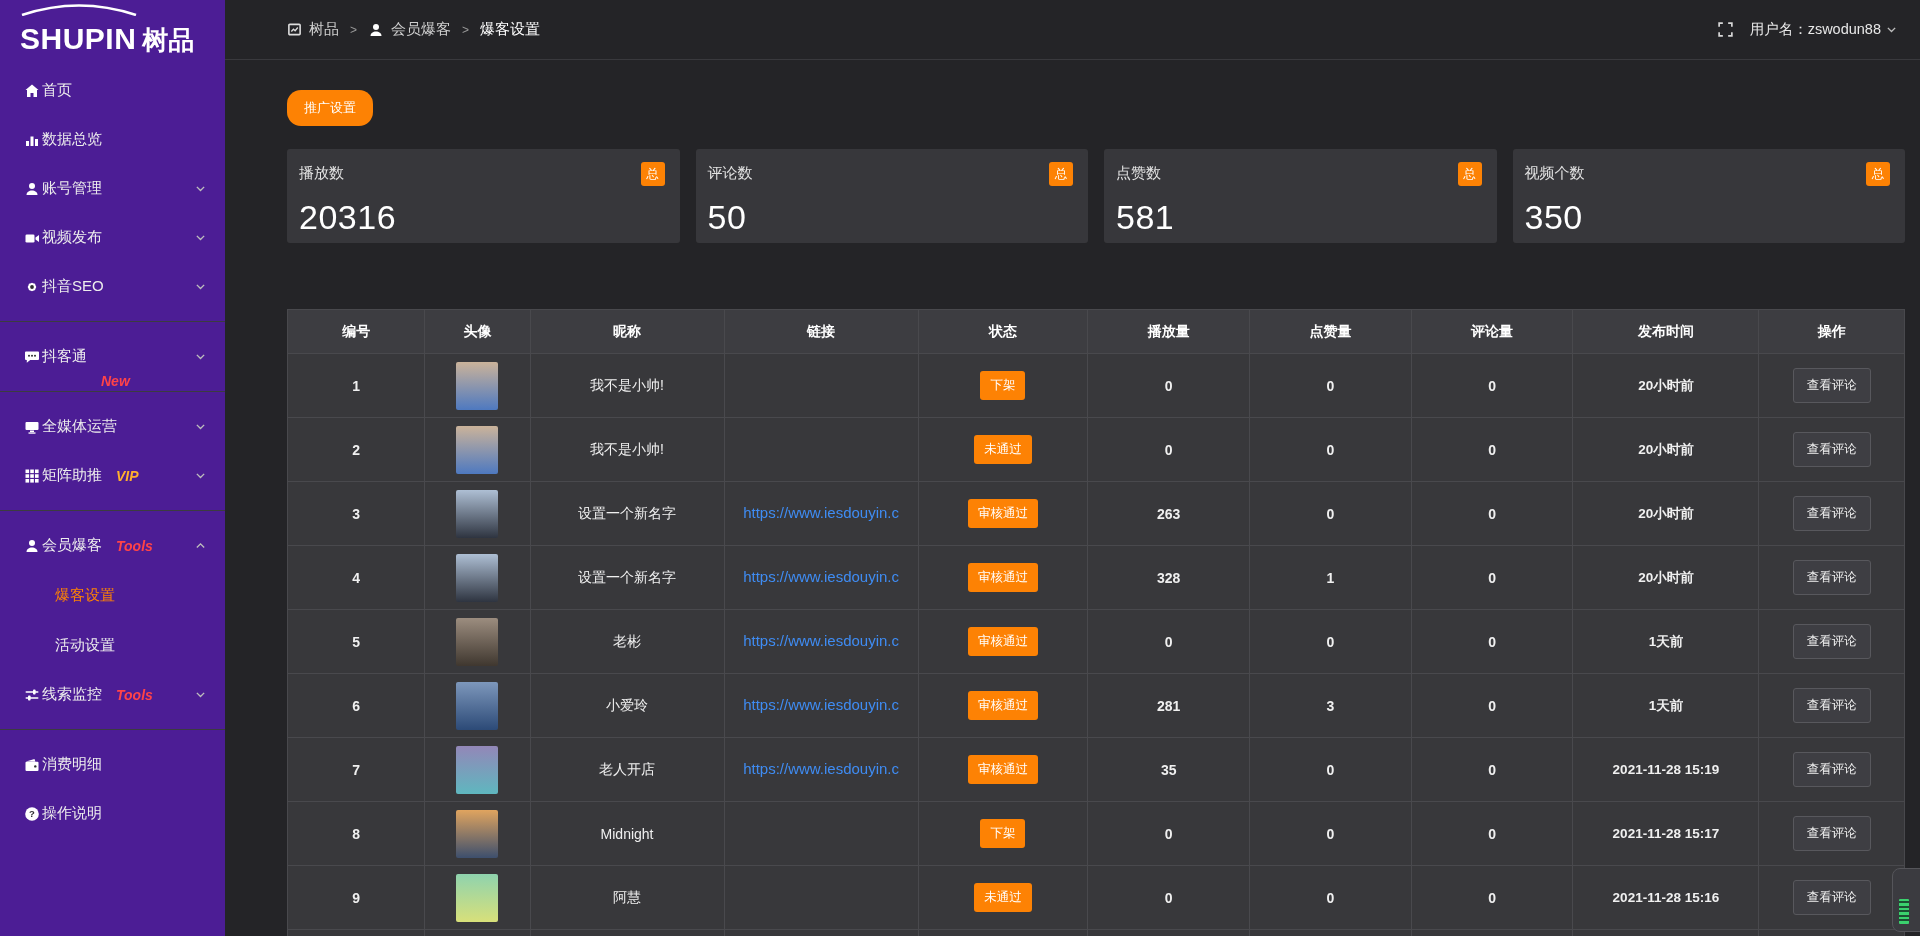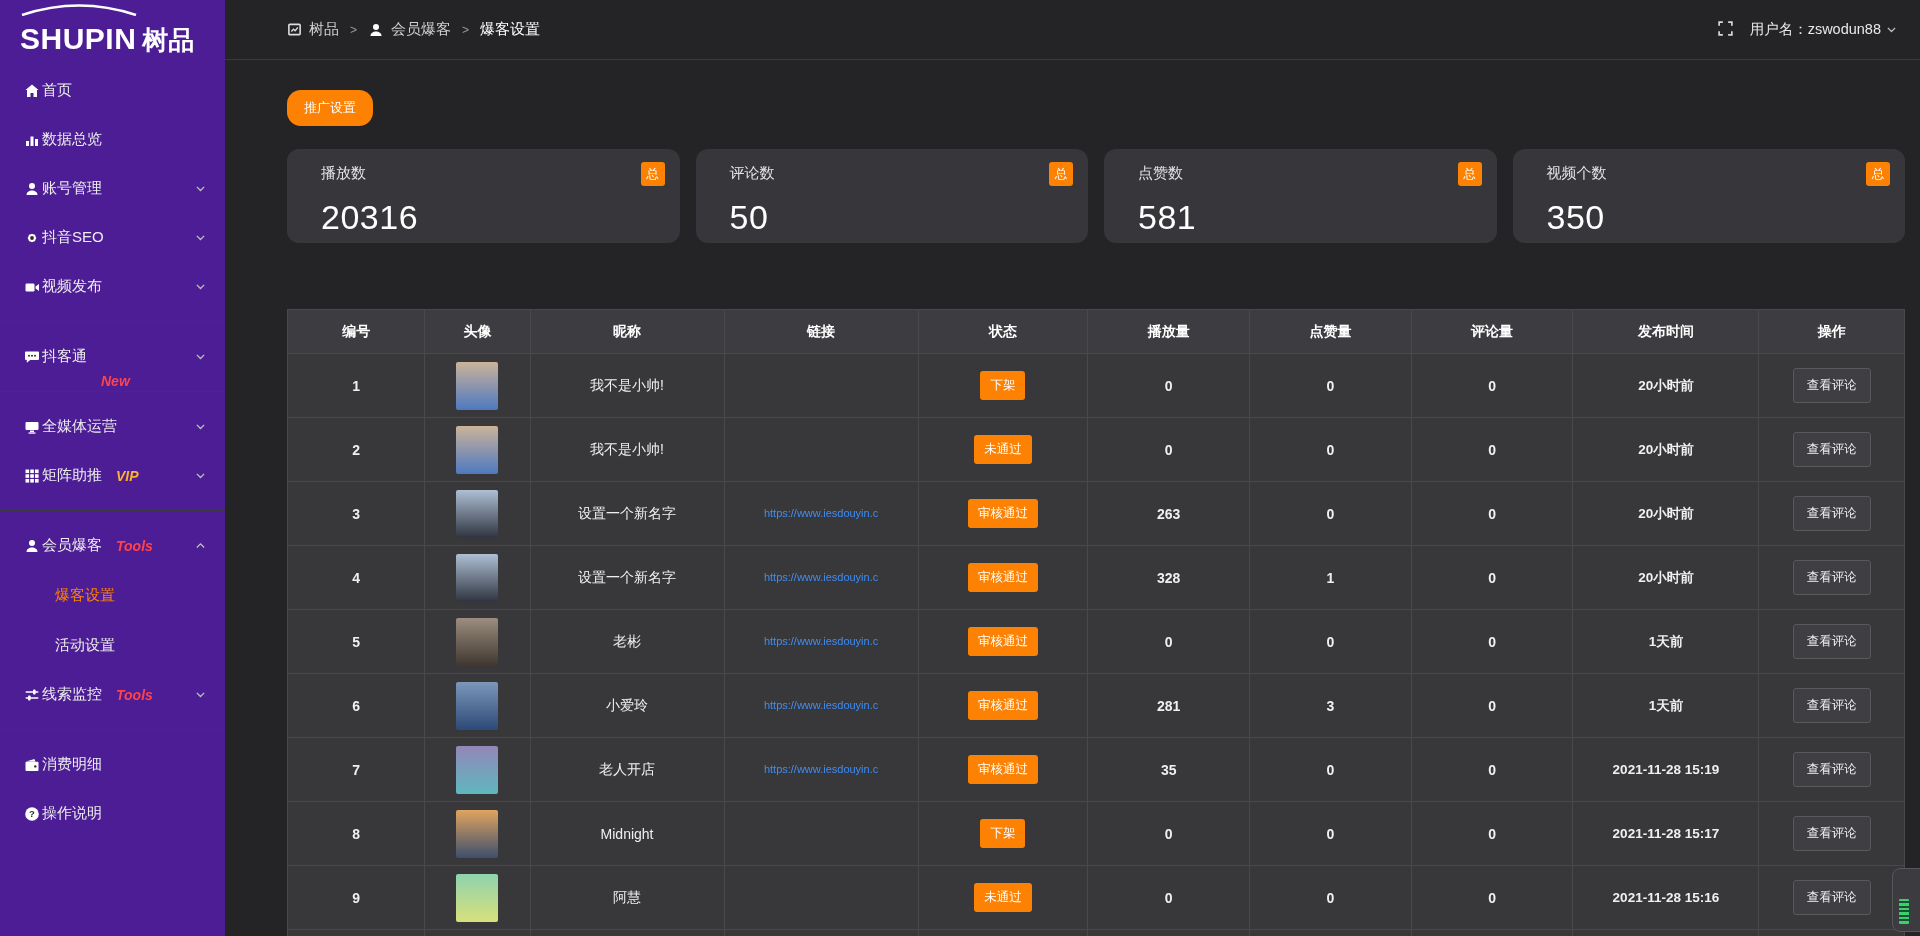--- a/index.html
+++ b/index.html
@@ -24,39 +24,39 @@
   .sub-item { height:50px; display:flex; align-items:center; padding-left:55px; font-size:15px; color:#ededed; cursor:pointer; }
   .sub-item.active { color:#fd8204; }
   .divider { height:1px; background:#3c3c40; margin:10px 0; }
   
   .main { flex:1; display:flex; flex-direction:column; min-width:0; }
   .topbar { height:60px; flex:0 0 60px; border-bottom:1px solid #39393d; display:flex; align-items:center; padding:0 22px 0 62px; }
   .breadcrumb { display:flex; align-items:center; font-size:15px; color:#cfcfcf; }
   .crumb { display:flex; align-items:center; gap:7px; }
   .crumb.current { color:#fff; }
   .sep { color:#999; font-size:12px; margin:0 11px; }
-  .topbar-right { margin-left:auto; display:flex; gap:16px; font-size:14.5px; color:#e8e8e8; }
+  .topbar-right { margin-left:auto; display:flex; align-items:center; gap:16px; font-size:14.5px; color:#e8e8e8; }
   .user-wrap { display:flex; align-items:center; gap:4px; cursor:pointer; }
   
   .content { padding:30px 15px 0 62px; }
   .promo-btn { background:#fd8204; color:#fff; border:none; font-size:13px; padding:9px 17px; border-radius:14px; cursor:pointer; font-family:inherit; }
   .cards { display:flex; gap:16px; margin-top:23px; }
-  .card { flex:1; background:#37373b; border-radius:12px; height:94px; padding:15px 34px; position:relative; }
+  .card { flex:1; background:#37373b; border-radius:3px; height:94px; padding:15px 12px; position:relative; }
   .card-label { font-size:15px; color:#e3e3e3; }
   .card-value { font-size:34px; color:#fff; margin-top:15px; letter-spacing:.5px; }
   .card-badge { position:absolute; top:13px; right:15px; min-width:24px; height:24px; background:#fd8204; border-radius:3px; color:#fff; font-size:12.5px; display:flex; align-items:center; justify-content:center; padding:0 4px; }
   .table-wrap { margin-top:66px; }
   table { width:100%; border-collapse:collapse; background:#38383b; table-layout:fixed; }
   th,td { border:1px solid #49494d; text-align:center; vertical-align:middle; overflow:hidden; }
   th { height:44px; font-size:14px; color:#fff; background:#3d3d41; font-weight:bold; }
   td { height:64px; font-size:14px; color:#f0f0f0; }
   td.num { font-weight:bold; }
   td.time { font-size:13.5px; }
   .avatar { width:42px; height:48px; border-radius:2px; margin:0 auto; }
-  a.link { color:#3f8cf3; text-decoration:none; font-size:11px; white-space:nowrap; display:inline-block; max-width:96%; overflow:hidden; }
+  a.link { color:#3f8cf3; text-decoration:none; font-size:15px; white-space:nowrap; display:inline-block; max-width:96%; overflow:hidden; }
   .status-badge { display:inline-block; background:#fd8204; color:#fff; font-size:12.5px; padding:6px 10px; border-radius:3px; white-space:nowrap; }
   .action-btn { background:#3e3e43; border:1px solid #58585d; color:#f0f0f0; font-size:12.5px; padding:8px 13px; border-radius:3px; cursor:pointer; font-family:inherit; white-space:nowrap; }
   
   .float-widget { position:fixed; right:-10px; bottom:4px; width:38px; height:64px; background:#3b3b40; border:1px solid #55555a; border-radius:8px; cursor:pointer; }
   .float-bars { position:absolute; left:6px; bottom:7px; width:10px; height:25px; border-radius:1px;
     background:repeating-linear-gradient(180deg,#3bd06e 0 2.5px,#1c4f33 2.5px 4.5px); }
   svg { display:block; }
 </style>
 </head>
 <body>
@@ -100,40 +100,40 @@
         <span class="lbl">账号管理</span>
         <span class="chev">
           <svg width="13" height="13" viewBox="0 0 16 16">
             <path d="M3.5 6 8 10.5 12.5 6" fill="none" stroke="#bdbdbd" stroke-width="1.7"></path>
           </svg>
         </span>
       </div>
       <div class="side-item">
         <span class="ic">
           <svg width="16" height="16" viewBox="0 0 16 16" fill="#fff">
+            <rect x="1.5" y="4.5" width="9" height="8" rx="1.3"></rect>
+            <path d="M11.5 7.5 15 5v7l-3.5-2.5z"></path>
+          </svg>
+        </span>
+        <span class="lbl">视频发布</span>
+        <span class="chev">
+          <svg width="13" height="13" viewBox="0 0 16 16">
+            <path d="M3.5 6 8 10.5 12.5 6" fill="none" stroke="#bdbdbd" stroke-width="1.7"></path>
+          </svg>
+        </span>
+      </div>
+      <div class="side-item">
+        <span class="ic">
+          <svg width="16" height="16" viewBox="0 0 16 16" fill="#fff">
             <rect x="4.6" y="4.6" width="6.8" height="6.8" rx="1.4"></rect>
             <rect x="4.6" y="4.6" width="6.8" height="6.8" rx="1.4" transform="rotate(45 8 8)"></rect>
             <circle cx="8" cy="8" r="1.9" fill="#2d2d30"></circle>
           </svg>
         </span>
         <span class="lbl">抖音SEO</span>
-        <span class="chev">
-          <svg width="13" height="13" viewBox="0 0 16 16">
-            <path d="M3.5 6 8 10.5 12.5 6" fill="none" stroke="#bdbdbd" stroke-width="1.7"></path>
-          </svg>
-        </span>
-      </div>
-      <div class="side-item">
-        <span class="ic">
-          <svg width="16" height="16" viewBox="0 0 16 16" fill="#fff">
-            <rect x="1.5" y="4.5" width="9" height="8" rx="1.3"></rect>
-            <path d="M11.5 7.5 15 5v7l-3.5-2.5z"></path>
-          </svg>
-        </span>
-        <span class="lbl">视频发布</span>
         <span class="chev">
           <svg width="13" height="13" viewBox="0 0 16 16">
             <path d="M3.5 6 8 10.5 12.5 6" fill="none" stroke="#bdbdbd" stroke-width="1.7"></path>
           </svg>
         </span>
       </div>
       <div class="divider"></div>
       <div class="side-item">
         <span class="ic">
           <svg width="16" height="16" viewBox="0 0 16 16" fill="#fff">

